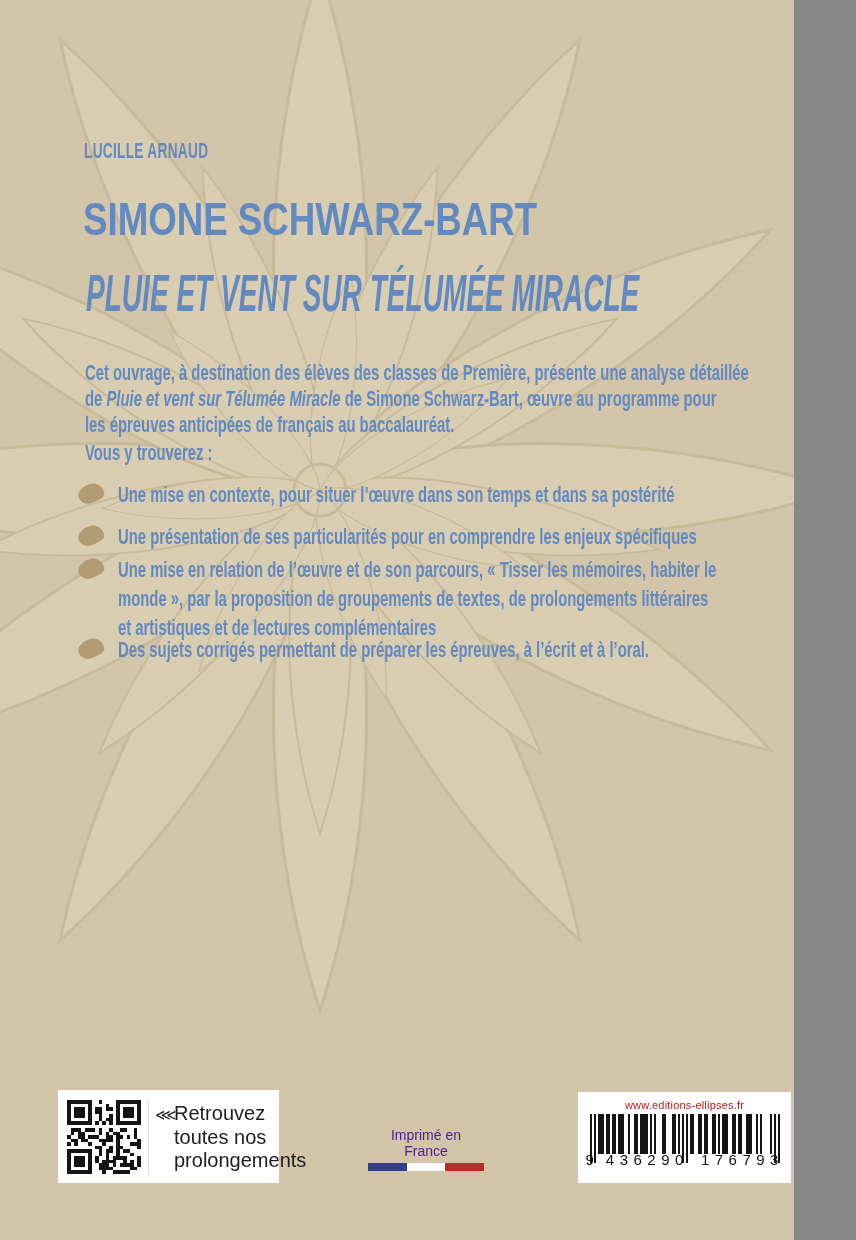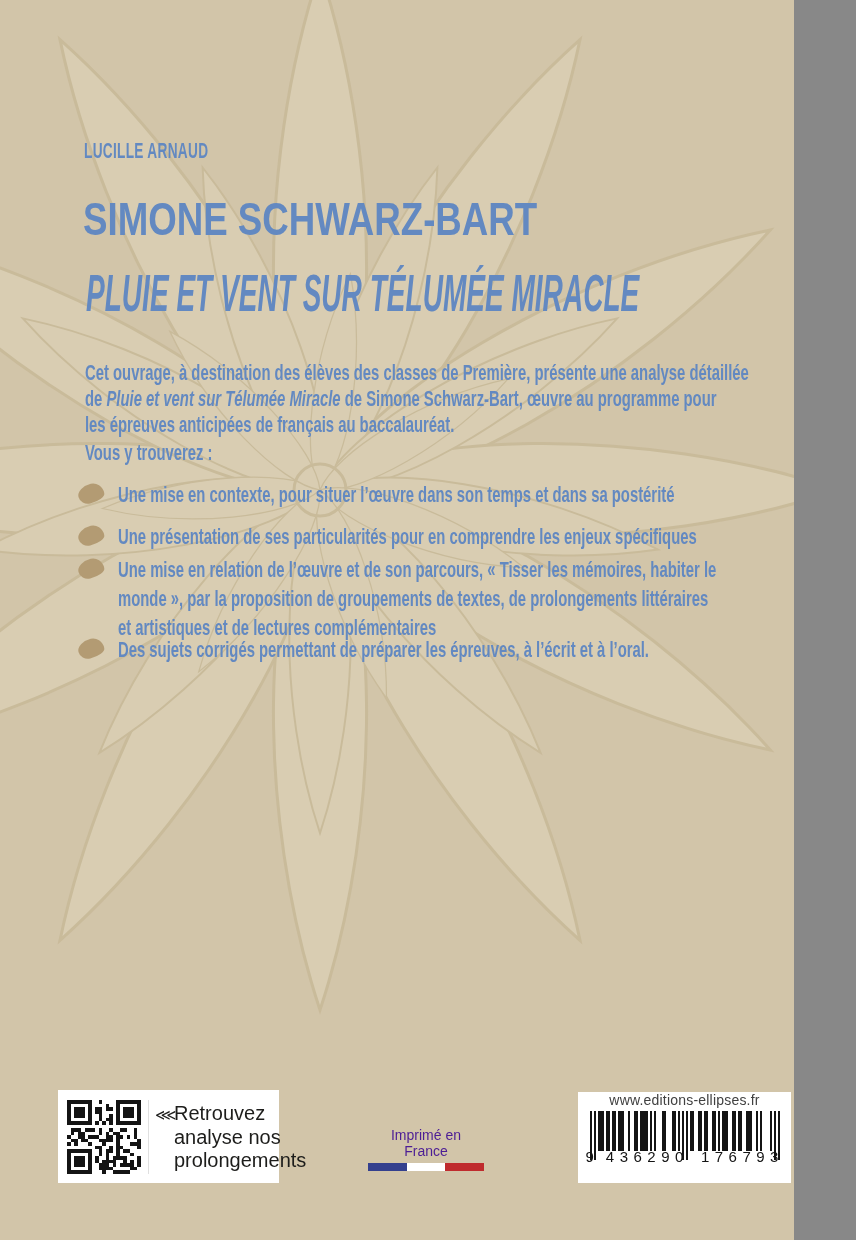--- a/index.html
+++ b/index.html
@@ -38,21 +38,21 @@
   .qr-panel{left:58px;top:1090px;width:221px;height:93px;background:#fff;display:flex;align-items:center;}
   .qr{flex:none;width:74px;height:74px;margin-left:9px;}
   .vdivider{flex:none;width:1px;height:74px;background:#e0e0e0;margin-left:7px;}
   .qr-text{margin-left:6px;font-size:20px;line-height:23px;color:#1d1d1b;padding-left:19px;}
   .chev{display:inline-block;width:19px;margin-left:-19px;font-size:15px;letter-spacing:-2px;color:#1d1d1b;}
   .print{left:368px;top:1127px;width:116px;text-align:center;}
   .print-label{font-size:14px;color:#4c1d95;}
   .flag{display:flex;height:8px;margin-top:4px;border:0;}
   .flag span{flex:1;}
   .bc-panel{left:578px;top:1092px;width:213px;height:91px;background:#fff;text-align:center;}
-  .bc-url{font-size:14px;color:#404040;letter-spacing:.2px;}
+  .bc-url{font-size:11px;color:#b91c1c;margin-top:7px;letter-spacing:.2px;}
   .bars{display:flex;align-items:flex-start;width:190px;height:50px;margin:3px auto 0;}
   .bars .bar,.bars .sp{flex:none;width:2px;height:40px;}
   .bars .bar{background:#141414;}
   .bars .tall{height:49px;}
   .bc-digits{
     display:flex;align-items:flex-end;width:198px;margin:-13px auto 0;
     font-size:15px;color:#141414;position:relative;
   }
   .bc-digits .g{letter-spacing:5.5px;margin-left:12px;}
 </style>
@@ -263,21 +263,21 @@
           <rect x="14" y="0" width="7" height="7" fill="#141414"></rect>
           <rect x="15" y="1" width="5" height="5" fill="#fff"></rect>
           <rect x="16" y="2" width="3" height="3" fill="#141414"></rect>
           <rect x="0" y="14" width="7" height="7" fill="#141414"></rect>
           <rect x="1" y="15" width="5" height="5" fill="#fff"></rect>
           <rect x="2" y="16" width="3" height="3" fill="#141414"></rect>
         </svg></div>
     <div class="vdivider"></div>
     <div class="qr-text">
       <div><span class="chev">⋘</span><span>Retrouvez</span></div>
-      <div>analyse nos</div>
+      <div>toutes nos</div>
       <div>prolongements</div>
     </div>
   </div>
 
   <div class="abs print">
     <div class="print-label">Imprimé en France</div>
     <div class="flag">
       <span style="background:#34408e"></span>
       <span style="background:#ffffff"></span>
       <span style="background:#bf2b2d"></span>

